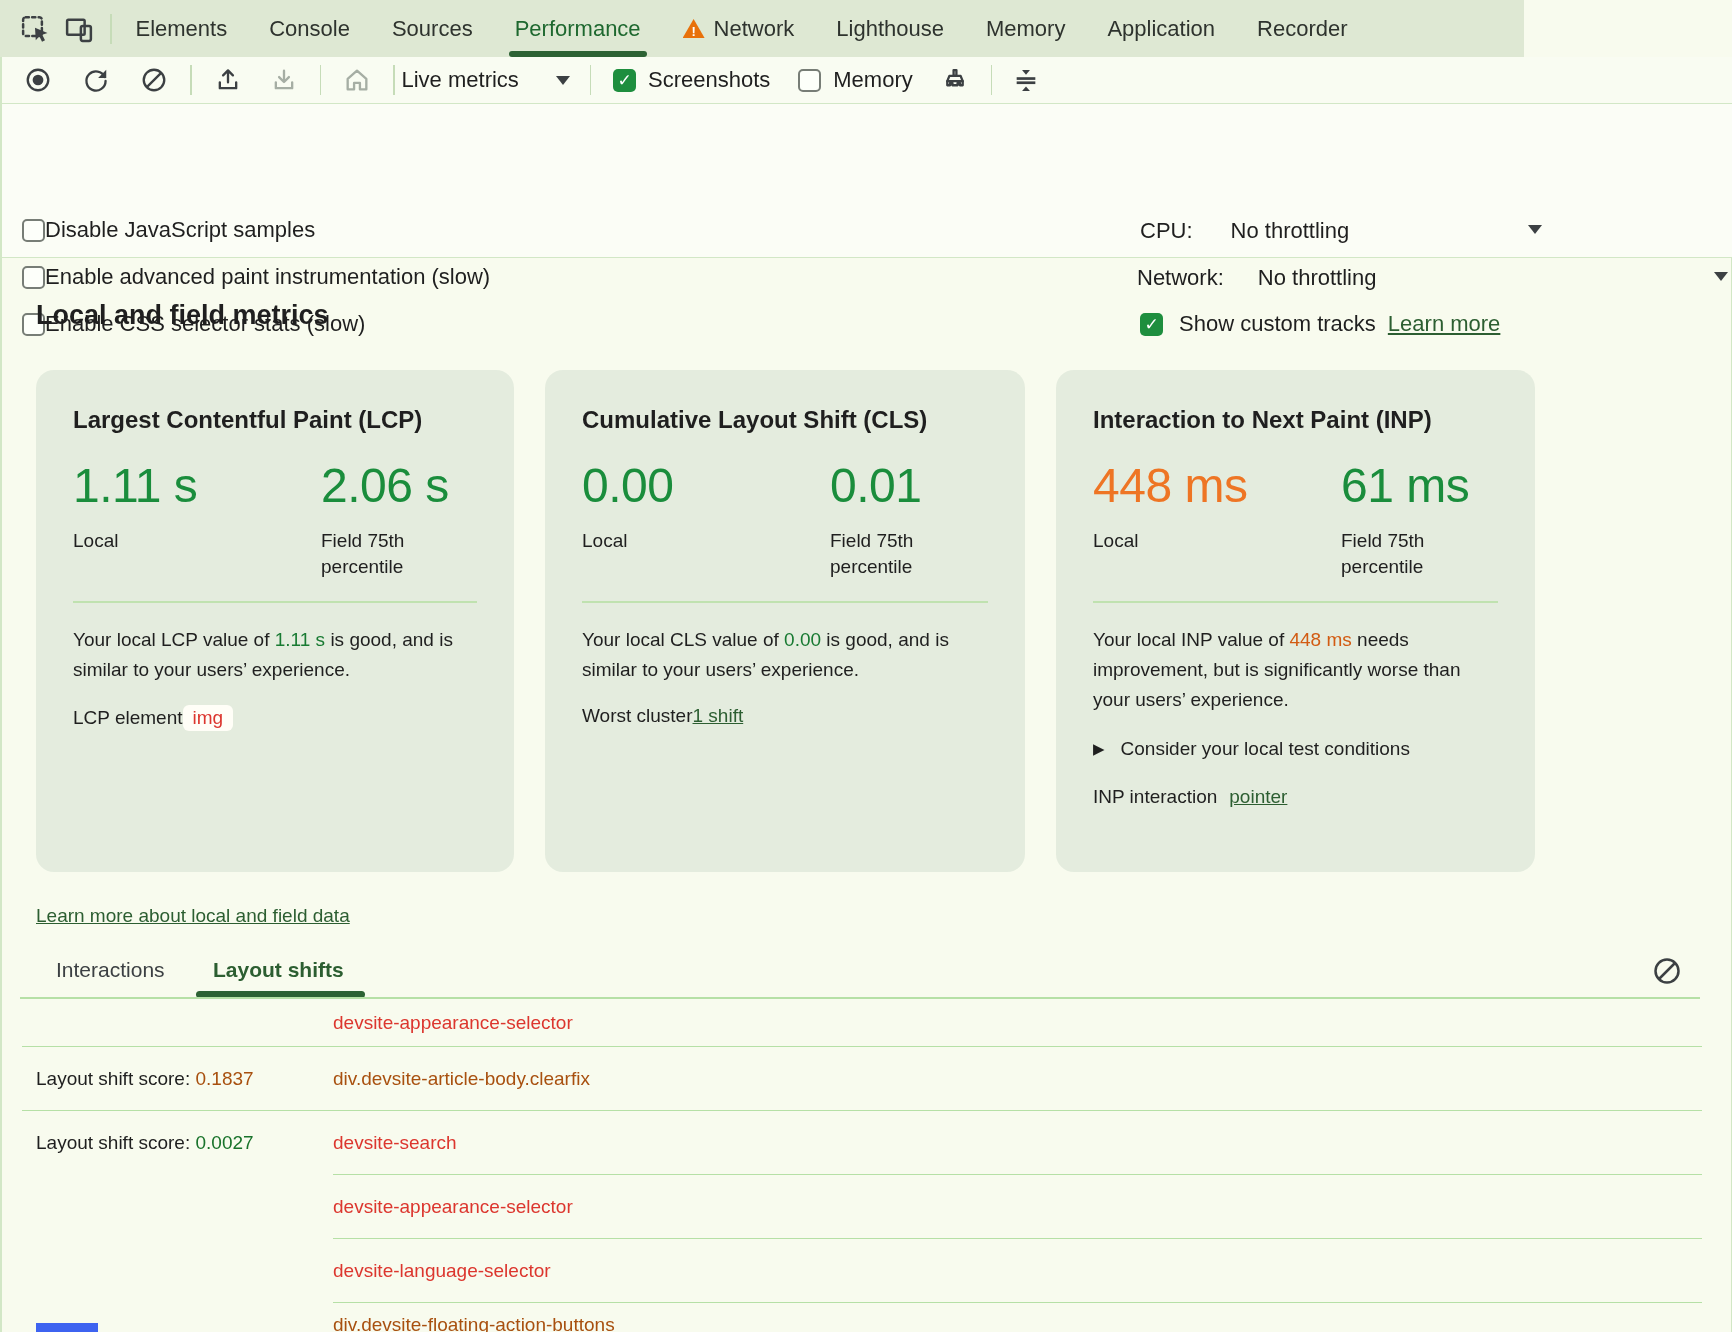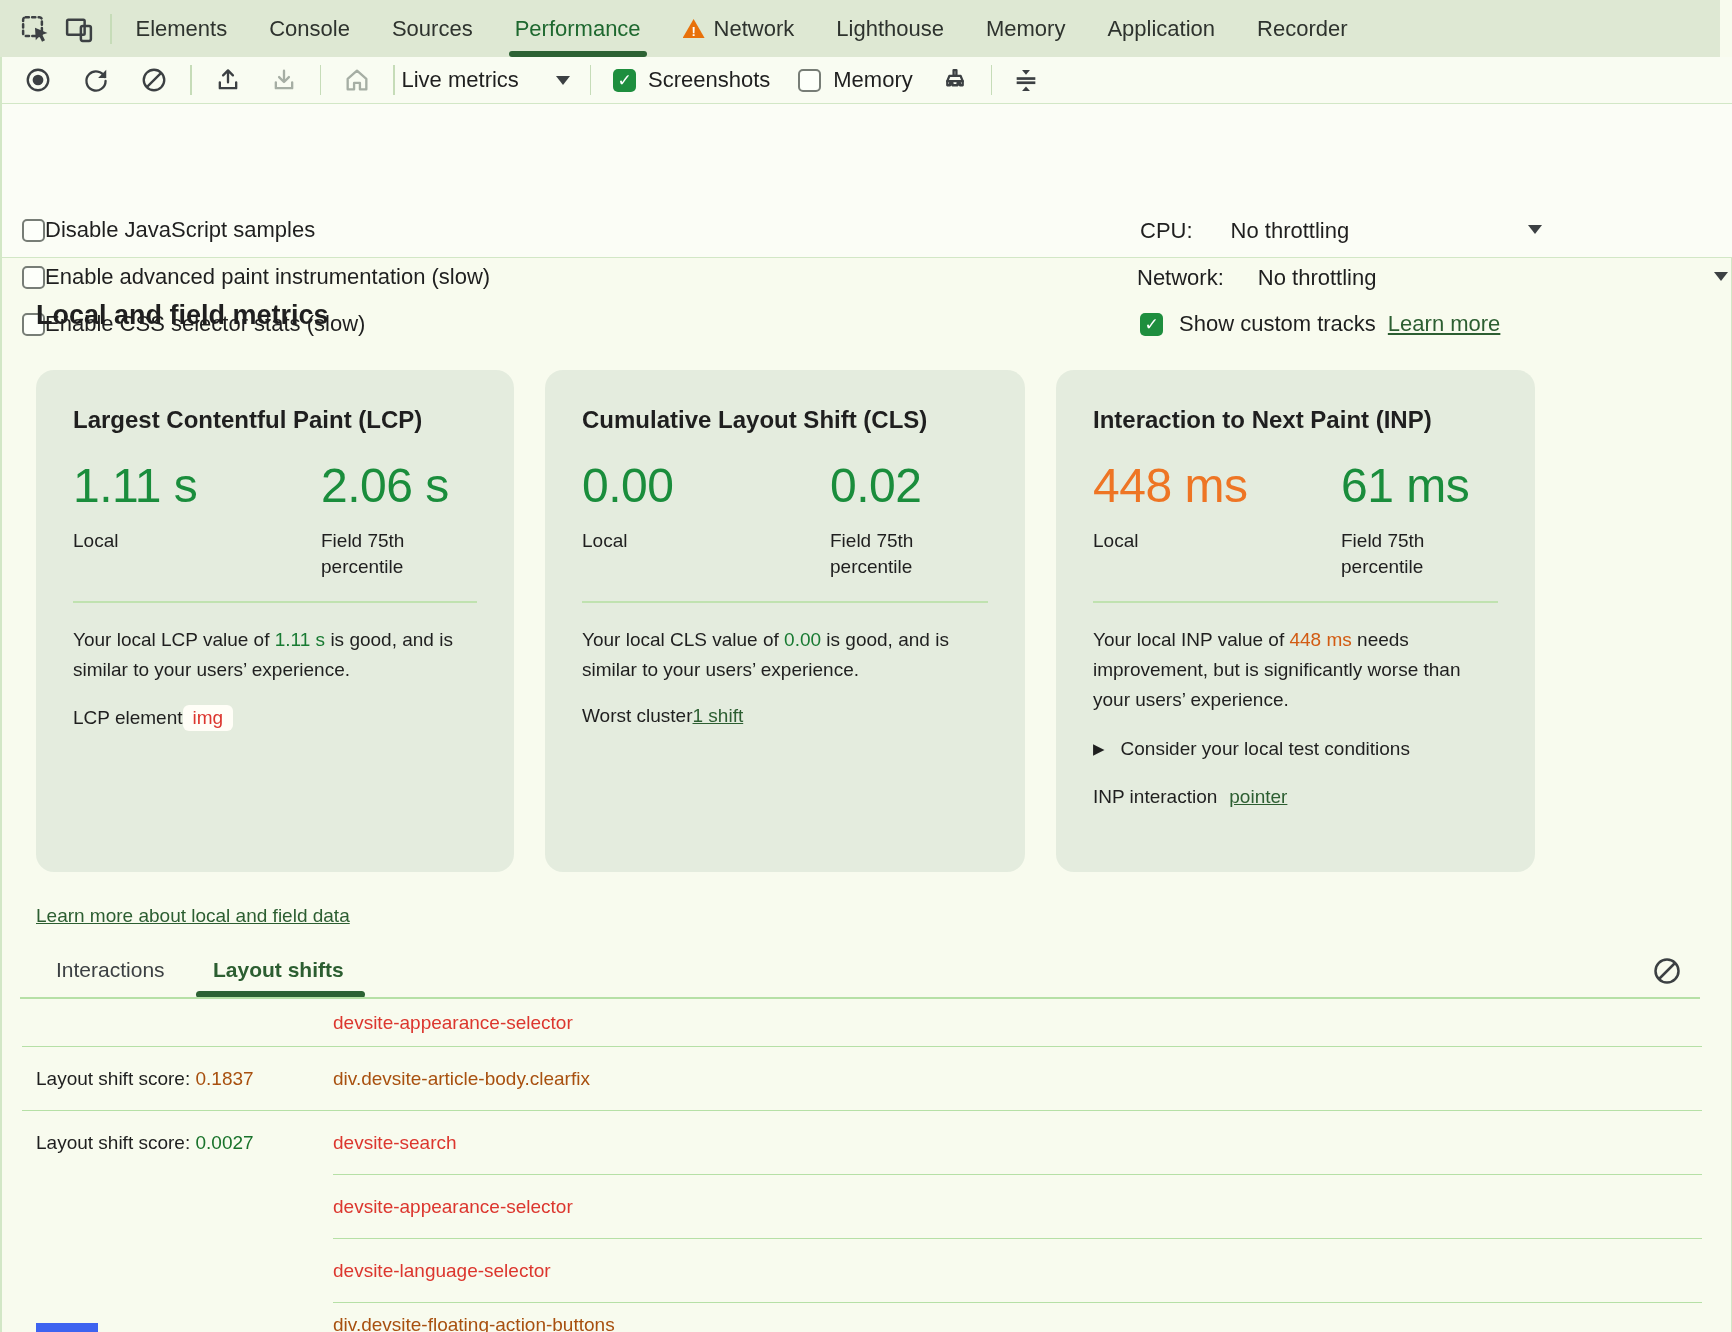--- a/index.html
+++ b/index.html
@@ -2,21 +2,21 @@
 <html style="--tabbar_bg: #dee8d3; --toolbar_bg: #f9fcf2; --settings_bg: #fbfdf6; --main_bg: #f8fbee; --card_bg: #e4ecde; --hairline: #d2e7c6; --hairline_strong: #c6dcb8; --card_divider: #c0e2b0; --log_divider: #b6e0a6; --text_primary: #1f1f1f; --tab_green_text: #1e682f; --tab_green_bar: #2d6234; --green_value: #1a8d3c; --orange_value: #ee7524; --inline_green: #187a32; --inline_orange: #d25b12; --link_green: #2c5e31; --red_node: #dc362e; --orange_node: #a8500f; --score_green: #19732b; --checkbox_green: #1e8e3e; --warning_orange: #e8710a; --chip_bg: #fffef7; --artifact_blue: #3e63f0;"><head>
 <meta charset="utf-8">
 <style>
   html,body{margin:0;padding:0;background:#e9e9e9;}
   .screen{
     position:relative;width:1732px;height:1332px;overflow:hidden;
     font-family:"Liberation Sans","DejaVu Sans",sans-serif;
     background:var(--main_bg);color:var(--text_primary);
   }
   
-  .tabbar{position:absolute;left:0;top:0;width:1720px;height:57px;background:var(--tabbar_bg);
+  .tabbar{position:absolute;left:0;top:0;width:1524px;height:57px;background:var(--tabbar_bg);
     display:flex;align-items:center;padding-left:18px;box-sizing:border-box;}
   .tabbar .toolicon{width:34px;height:34px;display:flex;align-items:center;justify-content:center;flex:0 0 auto;}
   .tabbar .toolicon svg{width:30px;height:30px;}
   .vdiv{width:1.5px;height:30px;background:var(--hairline_strong);flex:0 0 auto;}
   .tabbar .vdiv{margin-left:14px;}
   .tabs{display:flex;align-items:stretch;height:57px;margin-left:24px;gap:42px;flex:1 1 auto;overflow:hidden;}
   .tab{position:relative;display:flex;align-items:center;gap:9px;font-size:22px;color:#2e332e;white-space:nowrap;cursor:default;}
   .tab.active{color:var(--tab_green_text);font-weight:500;}
   .tab.active::after{content:"";position:absolute;left:-6px;right:-6px;bottom:0;height:6px;border-radius:4px;background:var(--tab_green_bar);}
   .warn-tri{display:inline-block;width:22px;height:19px;background:var(--warning_orange);
@@ -272,21 +272,21 @@
     </div>
 
     <div class="card">
       <div class="card-title">Cumulative Layout Shift (CLS)</div>
       <div class="vals">
         <div>
           <div class="metric-val green">0.00</div>
           <div class="val-label">Local</div>
         </div>
         <div>
-          <div class="metric-val green">0.02</div>
+          <div class="metric-val green">0.01</div>
           <div class="val-label">Field 75th percentile</div>
         </div>
       </div>
       <div class="card-divider"></div>
       <div class="card-desc"><span>Your local CLS value of </span><span class="desc-val green">0.00</span><span> is good, and is similar to your users’ experience.</span></div>
       <div class="card-footer">
         <span style="font-weight:500">Worst cluster</span>
         <span class="greenlink">1 shift</span>
       </div>
     </div>

